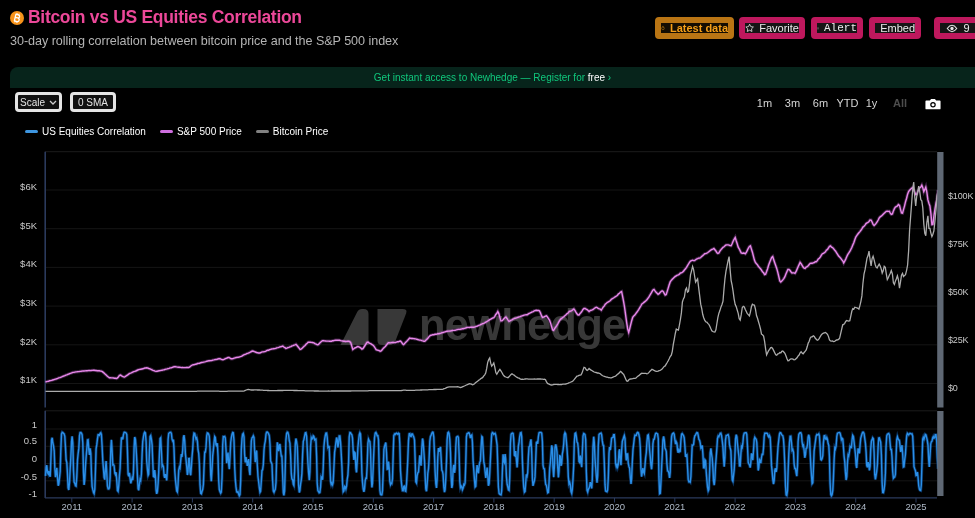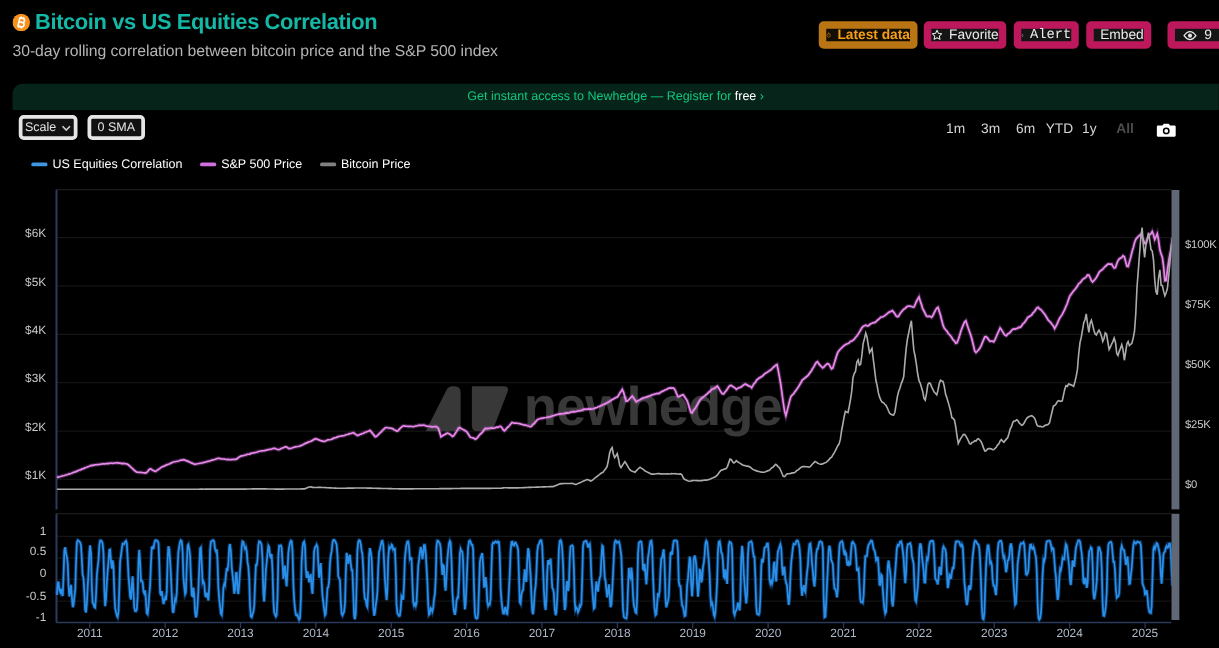--- a/index.html
+++ b/index.html
@@ -20,21 +20,21 @@
 <body>
 <div class="abs" style="left:0;top:0;width:975px;height:518px;background:#000;">
 
   <svg class="abs" style="left:10px;top:11px;" width="14" height="14" viewBox="0 0 14 14">
     <circle cx="7" cy="7" r="7" fill="#f7931a"></circle>
     <g transform="rotate(14 7 7)" stroke="#fff" stroke-width="1.3" fill="none" stroke-linecap="round">
       <path d="M5.1,3.6 L5.1,10.4 M5.1,3.6 L7.6,3.6 Q9.2,3.6 9.2,5.2 Q9.2,6.8 7.6,6.8 L5.1,6.8 M7.9,6.8 Q9.6,6.8 9.6,8.6 Q9.6,10.4 7.9,10.4 L5.1,10.4"></path>
       <path d="M6,2.7 L6,3.5 M8,2.7 L8,3.5 M6,10.5 L6,11.3 M8,10.5 L8,11.3" stroke-width="1.1"></path>
     </g>
   </svg>
-  <div class="abs" style="left:28px;top:7px;font-size:17.5px;font-weight:600;color:#14b8a6;letter-spacing:-0.3px;">Bitcoin vs US Equities Correlation</div>
+  <div class="abs" style="left:28px;top:7px;font-size:17.5px;font-weight:600;color:#ec4899;letter-spacing:-0.3px;">Bitcoin vs US Equities Correlation</div>
   <div class="abs" style="left:10px;top:34px;font-size:12.6px;color:#b4b4b4;letter-spacing:-0.05px;">30-day rolling correlation between bitcoin price and the S&amp;P 500 index</div>
 
   <div class="btn" style="left:655px;width:79px;background:#140d02;border-color:#b97514;color:#f59f18;font-weight:600;">
     <svg width="12" height="12" viewBox="0 0 12 12" fill="none" stroke="#f59f18" stroke-width="1.2">
       <circle cx="6" cy="7" r="4.2"></circle>
         <path d="M4.6,1 L7.4,1 M6,1 L6,2.8 M6,7 L7.8,5.2"></path>
     </svg>
     <span>Latest data</span>
   </div>
   <div class="btn" style="left:739px;width:66px;">

